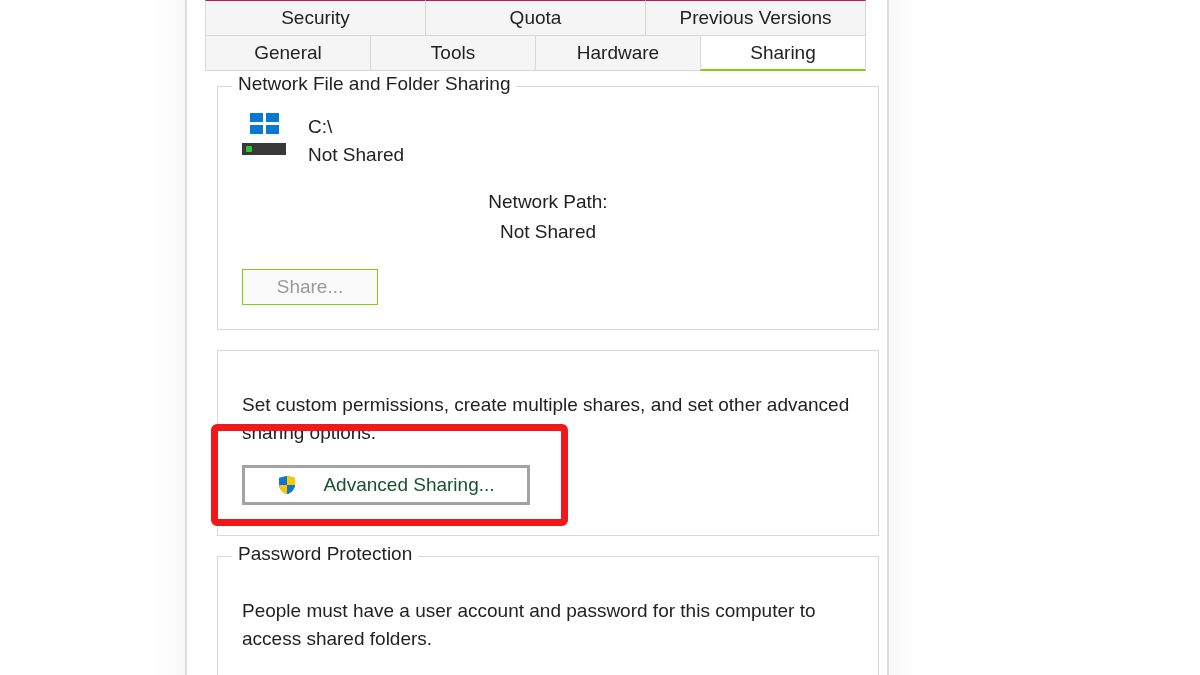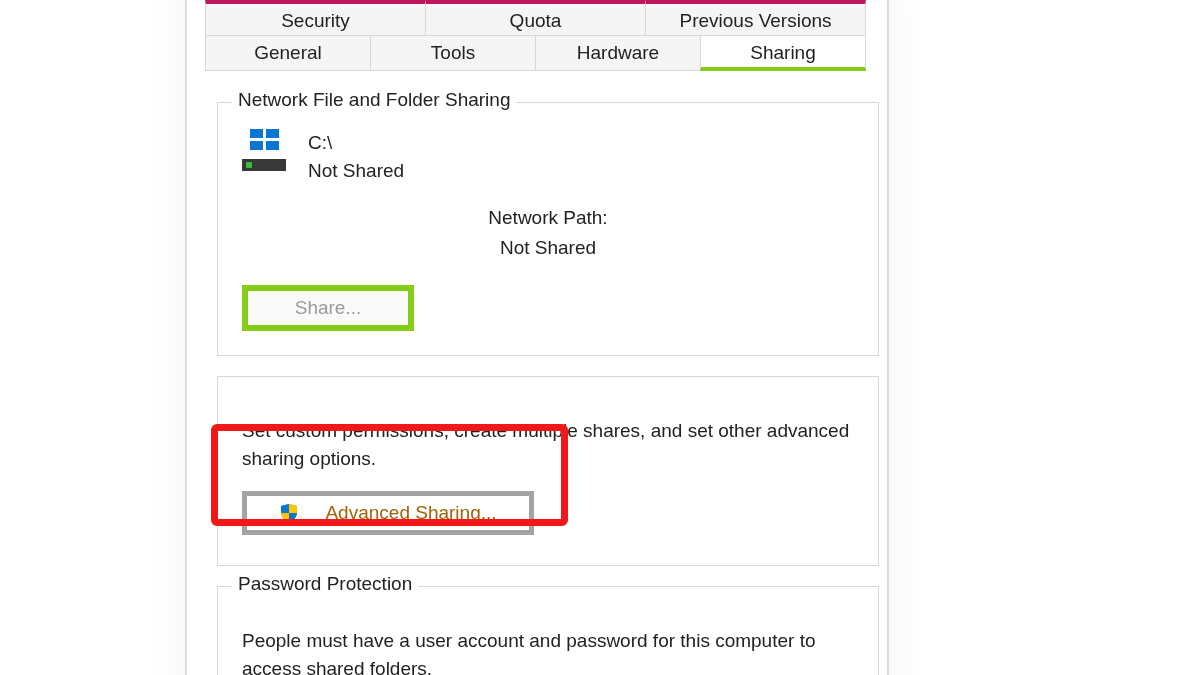--- a/index.html
+++ b/index.html
@@ -50,31 +50,31 @@
     line-height: 33px;
     color: #222;
     font-size: 19px;
     position: relative;
     user-select: none;
     margin-right: -1px;
     margin-bottom: -1px;
   }
   .tab.active {
     background: #ffffff;
-    border-bottom: 4px solid #84cc16;
+    border-bottom: 2px solid #84cc16;
     z-index: 2;
   }
   .tab-row.first .tab {
-    border-top: 4px solid #be185d;
+    border-top: 1px solid #be185d;
   }
   
   .page-body {
     position: absolute;
     left: 205px;
-    top: 80px;
+    top: 64px;
     width: 660px;
     height: 537px;
   }
   
   .group {
     position: relative;
     border: 1px solid #d8d8d8;
     margin: 20px 0 20px 12px;
     padding: 20px 24px 24px 24px;
     width: 612px;
@@ -140,31 +140,31 @@
   .path-block {
     margin: 6px 0 22px 0;
     line-height: 30px;
     text-align: center;
   }
   .btn {
     display: inline-flex;
     align-items: center;
     justify-content: center;
     gap: 6px;
-    border: 6px solid #84cc16;
+    border: 1px solid #84cc16;
     background: #fafafa;
-    padding: 6px 20px;
+    padding: 6px 7px;
     font-size: 19px;
     color: #9a9a9a; 
     min-width: 120px;
     user-select: none;
   }
   .btn.primary {
-    border: 5px solid #a3a3a3;
-    color: #a16207;
+    border: 3px solid #a3a3a3;
+    color: #14532d;
     background: #fff;
     padding: 6px 20px;
     gap: 26px;
   }
   .shield-icon {
     width: 20px;
     height: 20px;
     display: inline-block;
     position: relative;
     flex-shrink: 0;

